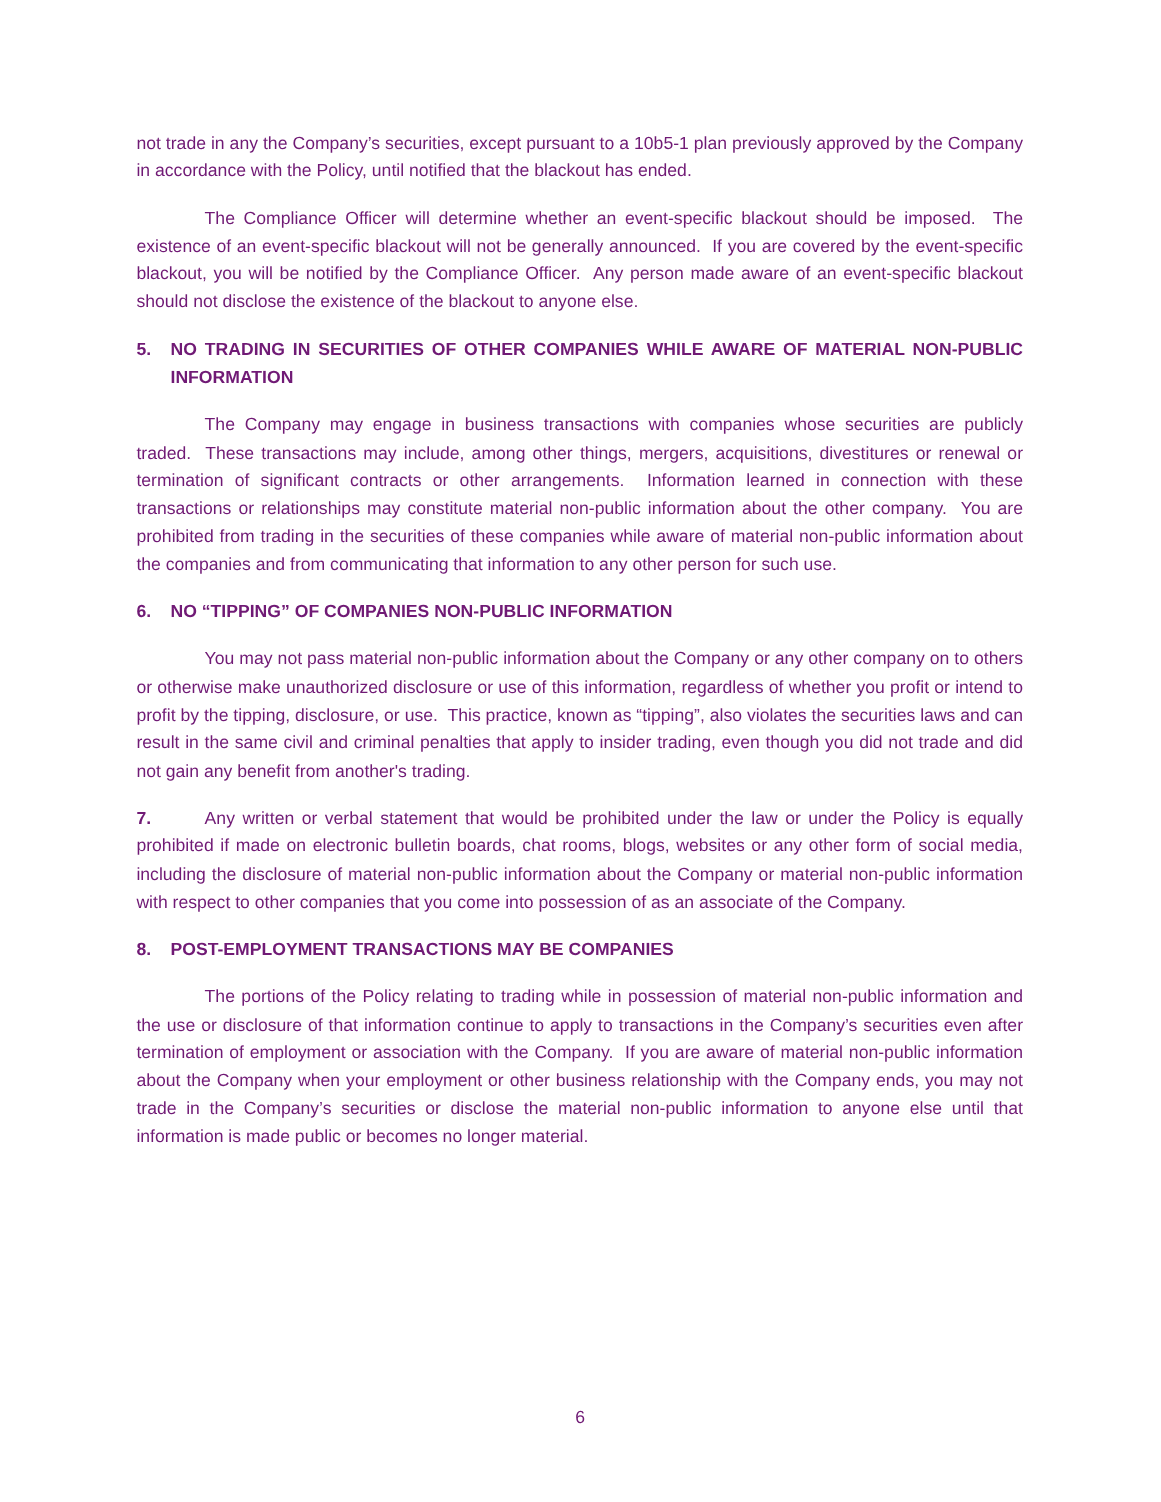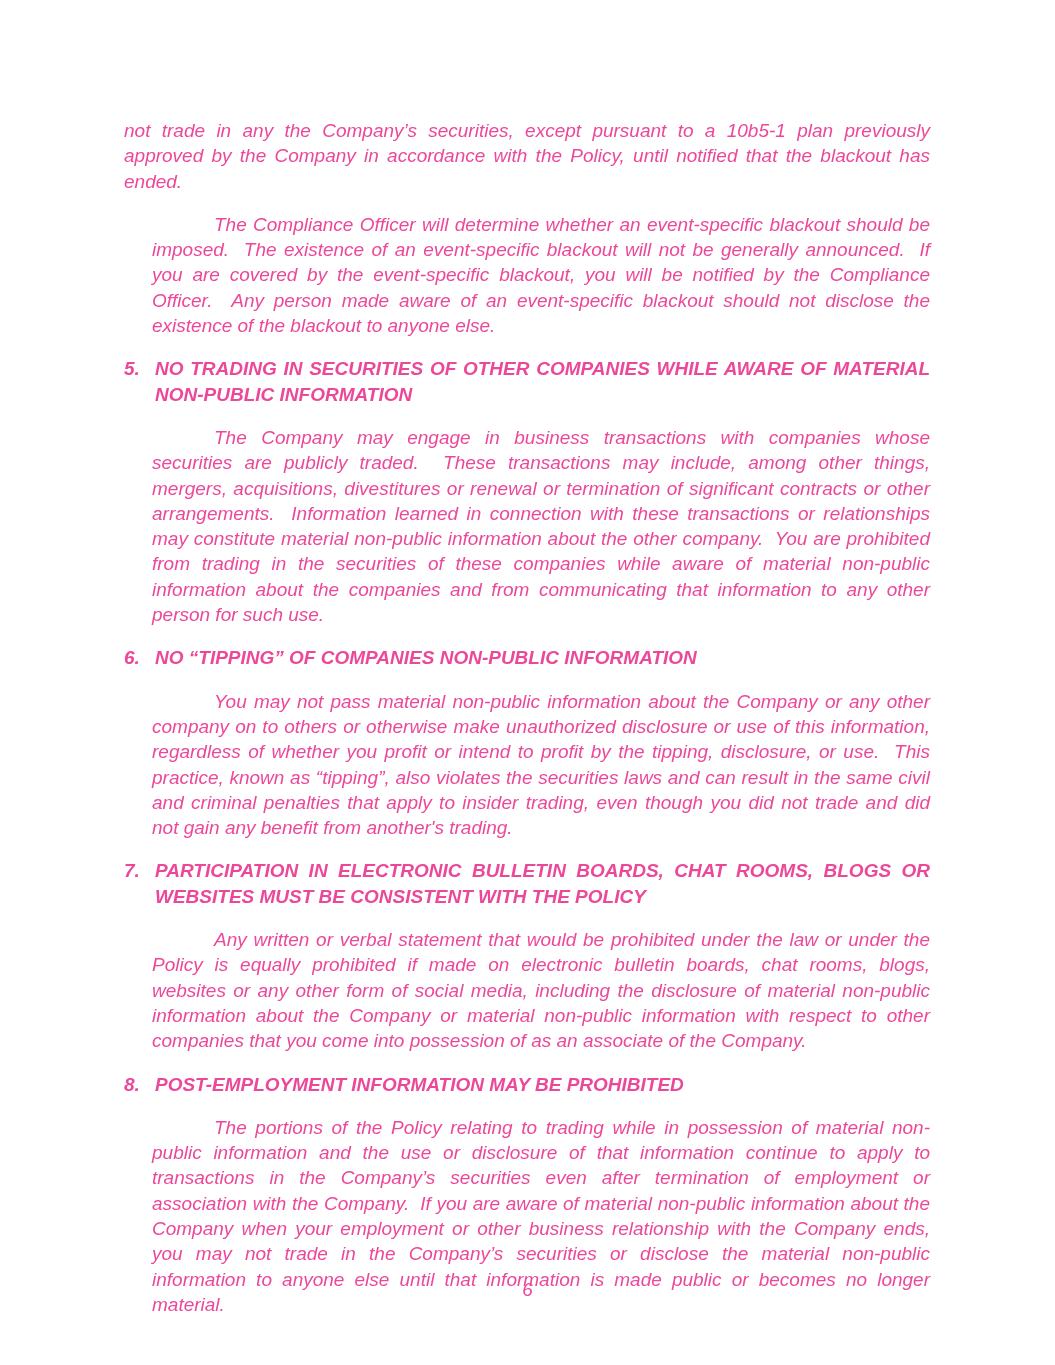--- a/index.html
+++ b/index.html
@@ -6,39 +6,37 @@
     margin: 0;
     padding: 0;
     background: #ffffff;
   }
   .page {
     position: relative;
     width: 1055px;
     height: 1365px;
     background: #ffffff;
     font-family: "Liberation Sans", sans-serif;
-    font-size: 19px;
+    font-size: 16px;
     line-height: 25.3px;
-    color: #ec4899;
+    color: #701a75;
     overflow: hidden;
-    font-style: italic;
   }
   .content {
     position: absolute;
     left: 124px;
     top: 118px;
     width: 806px;
   }
   .para {
     margin: 0 0 18px 0;
     text-align: justify;
   }
   .para.indent {
     text-indent: 62px;
-    margin-left: 28px;
   }
   .heading {
     position: relative;
     margin: 0 0 18px 0;
     padding-left: 31px;
     font-weight: bold;
     text-align: justify;
   }
   .heading .hnum {
     position: absolute;
@@ -57,19 +55,19 @@
 <body>
 
 <div class="page">
   <div class="content">
       <p class="para">not trade in any the Company’s securities, except pursuant to a 10b5-1 plan previously approved by the Company in accordance with the Policy, until notified that the blackout has ended.</p>
       <p class="para indent">The Compliance Officer will determine whether an event-specific blackout should be imposed.&nbsp; The existence of an event-specific blackout will not be generally announced.&nbsp; If you are covered by the event-specific blackout, you will be notified by the Compliance Officer.&nbsp; Any person made aware of an event-specific blackout should not disclose the existence of the blackout to anyone else.</p>
       <div class="heading"><span class="hnum">5.</span><span>NO TRADING IN SECURITIES OF OTHER COMPANIES WHILE AWARE OF MATERIAL NON-PUBLIC INFORMATION</span></div>
       <p class="para indent">The Company may engage in business transactions with companies whose securities are publicly traded.&nbsp; These transactions may include, among other things, mergers, acquisitions, divestitures or renewal or termination of significant contracts or other arrangements.&nbsp; Information learned in connection with these transactions or relationships may constitute material non-public information about the other company.&nbsp; You are prohibited from trading in the securities of these companies while aware of material non-public information about the companies and from communicating that information to any other person for such use.</p>
       <div class="heading"><span class="hnum">6.</span><span>NO “TIPPING” OF COMPANIES NON-PUBLIC INFORMATION</span></div>
       <p class="para indent">You may not pass material non-public information about the Company or any other company on to others or otherwise make unauthorized disclosure or use of this information, regardless of whether you profit or intend to profit by the tipping, disclosure, or use.&nbsp; This practice, known as “tipping”, also violates the securities laws and can result in the same civil and criminal penalties that apply to insider trading, even though you did not trade and did not gain any benefit from another's trading.</p>
-      <div class="heading"><span class="hnum">7.</span><span>PARTICIPATION IN ELECTRONIC BULLETIN BOARDS, CHAT ROOMS, BLOGS OR WEBSITES MUST BE CONSISTENT WITH THE POLICY</span></div>
+      <div class="heading"><span class="hnum">7.</span></div>
       <p class="para indent">Any written or verbal statement that would be prohibited under the law or under the Policy is equally prohibited if made on electronic bulletin boards, chat rooms, blogs, websites or any other form of social media, including the disclosure of material non-public information about the Company or material non-public information with respect to other companies that you come into possession of as an associate of the Company.</p>
-      <div class="heading"><span class="hnum">8.</span><span>POST-EMPLOYMENT INFORMATION MAY BE PROHIBITED</span></div>
+      <div class="heading"><span class="hnum">8.</span><span>POST-EMPLOYMENT TRANSACTIONS MAY BE COMPANIES</span></div>
       <p class="para indent">The portions of the Policy relating to trading while in possession of material non-public information and the use or disclosure of that information continue to apply to transactions in the Company’s securities even after termination of employment or association with the Company.&nbsp; If you are aware of material non-public information about the Company when your employment or other business relationship with the Company ends, you may not trade in the Company’s securities or disclose the material non-public information to anyone else until that information is made public or becomes no longer material.</p>
     </div>
   <div class="page-number">6</div>
 </div>
 
 </body></html>

